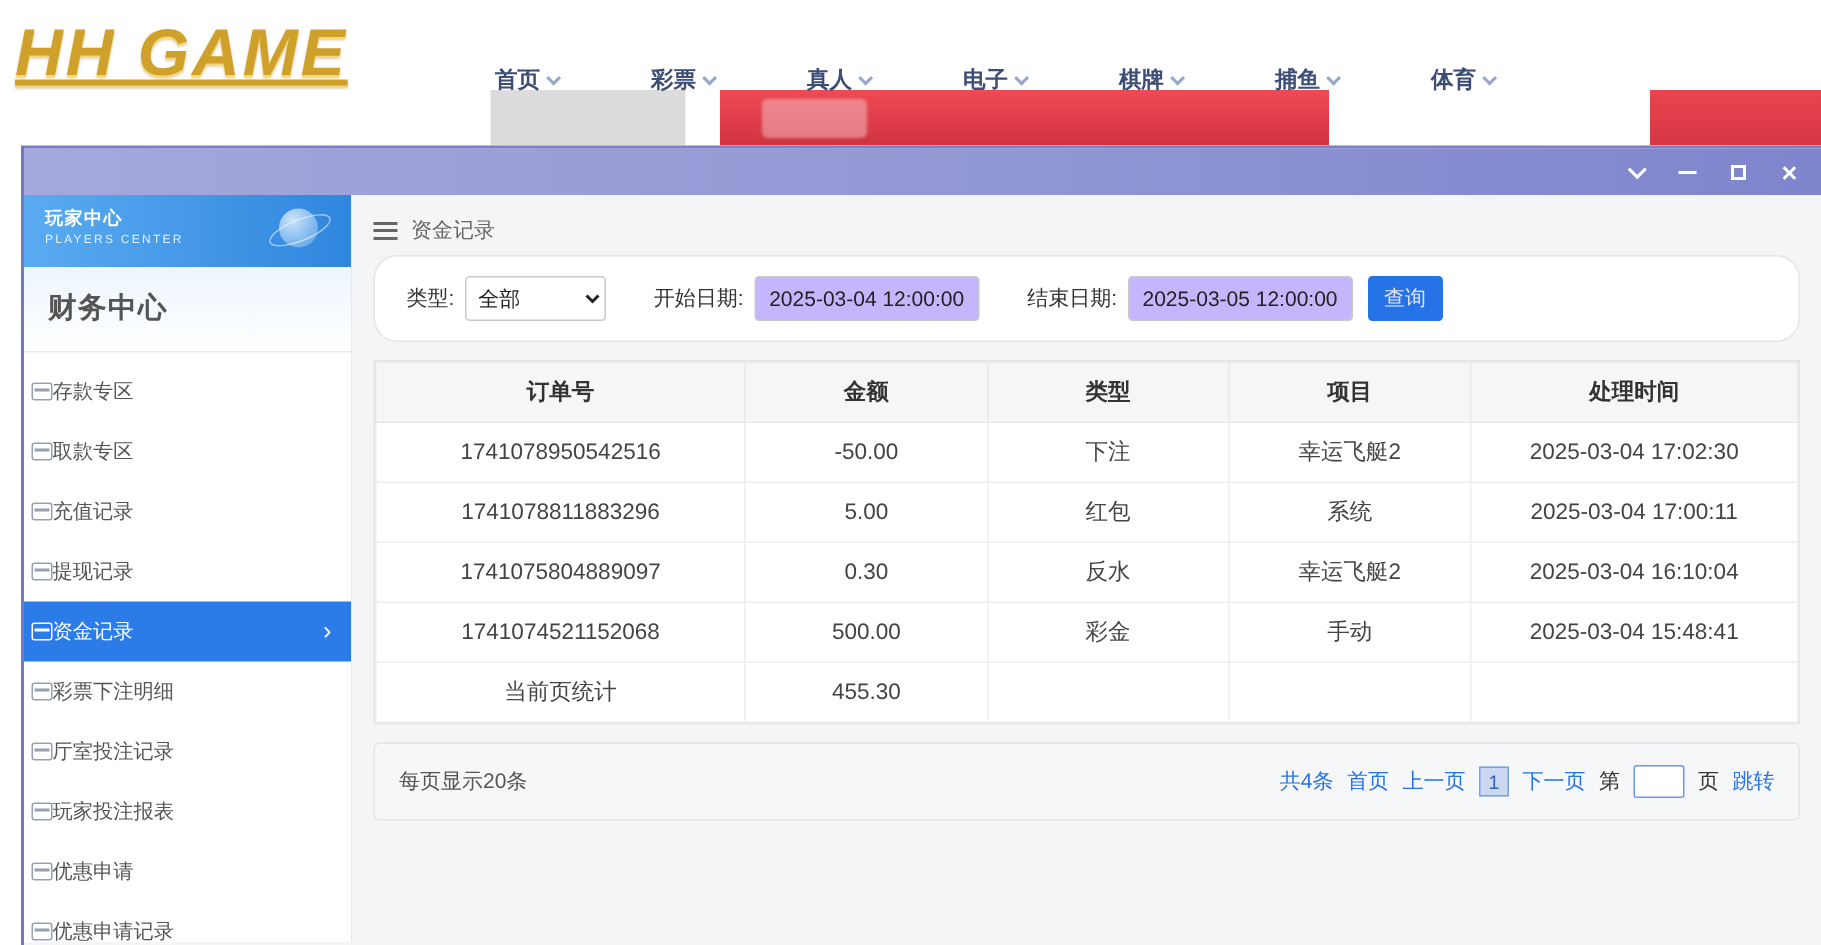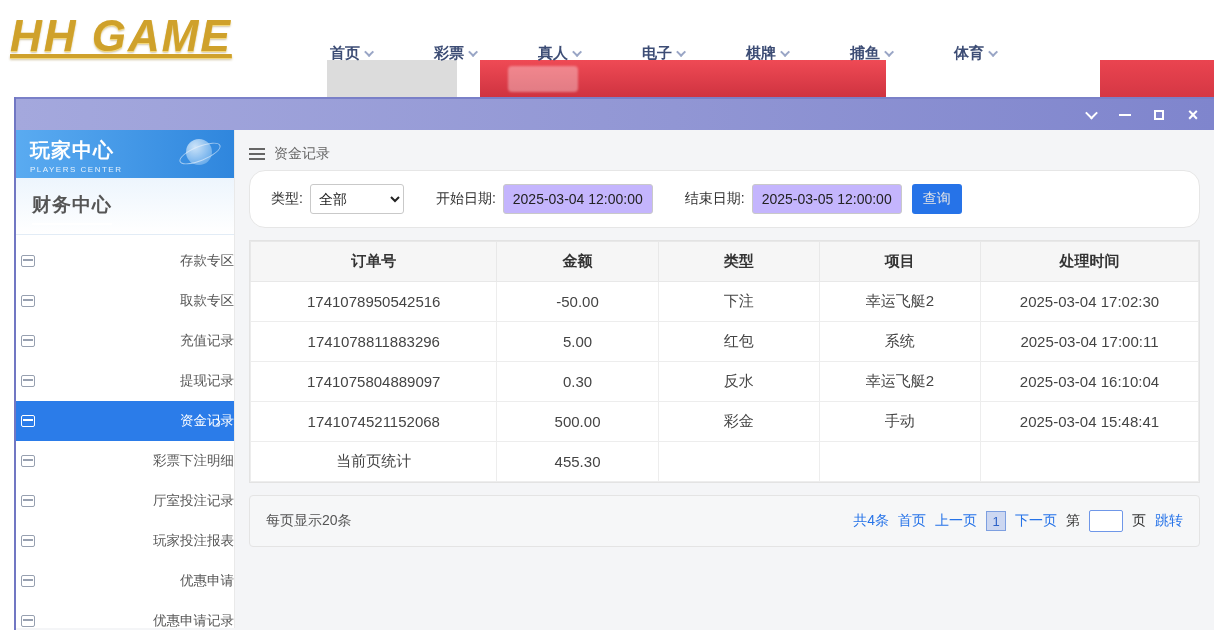--- a/index.html
+++ b/index.html
@@ -33,31 +33,31 @@
   .wc-chevron { width:9px; height:9px; border-left:2px solid #fff; border-bottom:2px solid #fff; transform:rotate(-45deg) translate(1px,-1px); }
   .wc-min { width:12px; height:2px; background:#fff; }
   .wc-max { width:10px; height:10px; border:2px solid #fff; }
   .wc-close { color:#fff; font-size:18px; line-height:14px; font-weight:bold; }
 
   .modal-body { display:flex; height:498px; }
 
   
   .sidebar { width:219px; background:#fff; flex:0 0 219px; border-right:1px solid #e9e9e9; overflow:hidden; }
   .sb-header { height:48px; background:linear-gradient(90deg,#5aabf1,#2f86dd); position:relative; padding:7px 0 0 14px; color:#fff; }
-  .sb-title { font-size:20px; font-weight:bold; letter-spacing:1px; }
+  .sb-title { font-size:12px; font-weight:bold; letter-spacing:1px; }
   .sb-subtitle { font-size:8px; letter-spacing:1.5px; opacity:.85; margin-top:1px; }
   .planet { position:absolute; right:22px; top:9px; width:26px; height:26px; border-radius:50%;
             background:radial-gradient(circle at 35% 30%, #dcedfc, #7ab6ee 70%, #5a9fe2); opacity:.9; }
   .planet::after { content:""; position:absolute; left:-8px; top:7px; width:42px; height:13px; border:1.5px solid rgba(255,255,255,.6);
                    border-radius:50%; transform:rotate(-22deg); }
   .sb-section { background:linear-gradient(180deg,#edf5fd,#ffffff); padding:14px 0 9px 16px; border-bottom:1px solid #e2ecf6; }
   .sb-section-label { font-size:19px; color:#555; letter-spacing:1px; padding-bottom:5px; border-bottom:2px solid #fff; display:inline-block;font-weight:bold; }
   .menu { list-style:none; margin-top:6px; }
   .menu-item { height:40px; display:flex; align-items:center; padding-left:5px; position:relative;
-               font-size:13.5px; color:#555; cursor:pointer;justify-content:space-between; }
+               font-size:13.5px; color:#555; cursor:pointer; }
   .mi-icon { width:14px; height:12px; border:1.5px solid #97a0b0; border-radius:2px; position:relative; flex:0 0 14px; }
   .mi-icon::after { content:""; position:absolute; left:1px; right:1px; top:3px; height:1.5px; background:#97a0b0; }
   .menu-item.active { background:#2b7ce9; color:#fff; }
   .menu-item.active .mi-icon { border-color:#fff; }
   .menu-item.active .mi-icon::after { background:#fff; }
   .mi-chev { position:absolute; right:13px; font-size:17px; color:#fff; }
 
   
   .content { flex:1; padding:8px 14px 0 14px; background:#f4f5f7; min-width:0; }
   .breadcrumb { height:32px; display:flex; align-items:center; gap:9px; color:#666; font-size:14px; }

